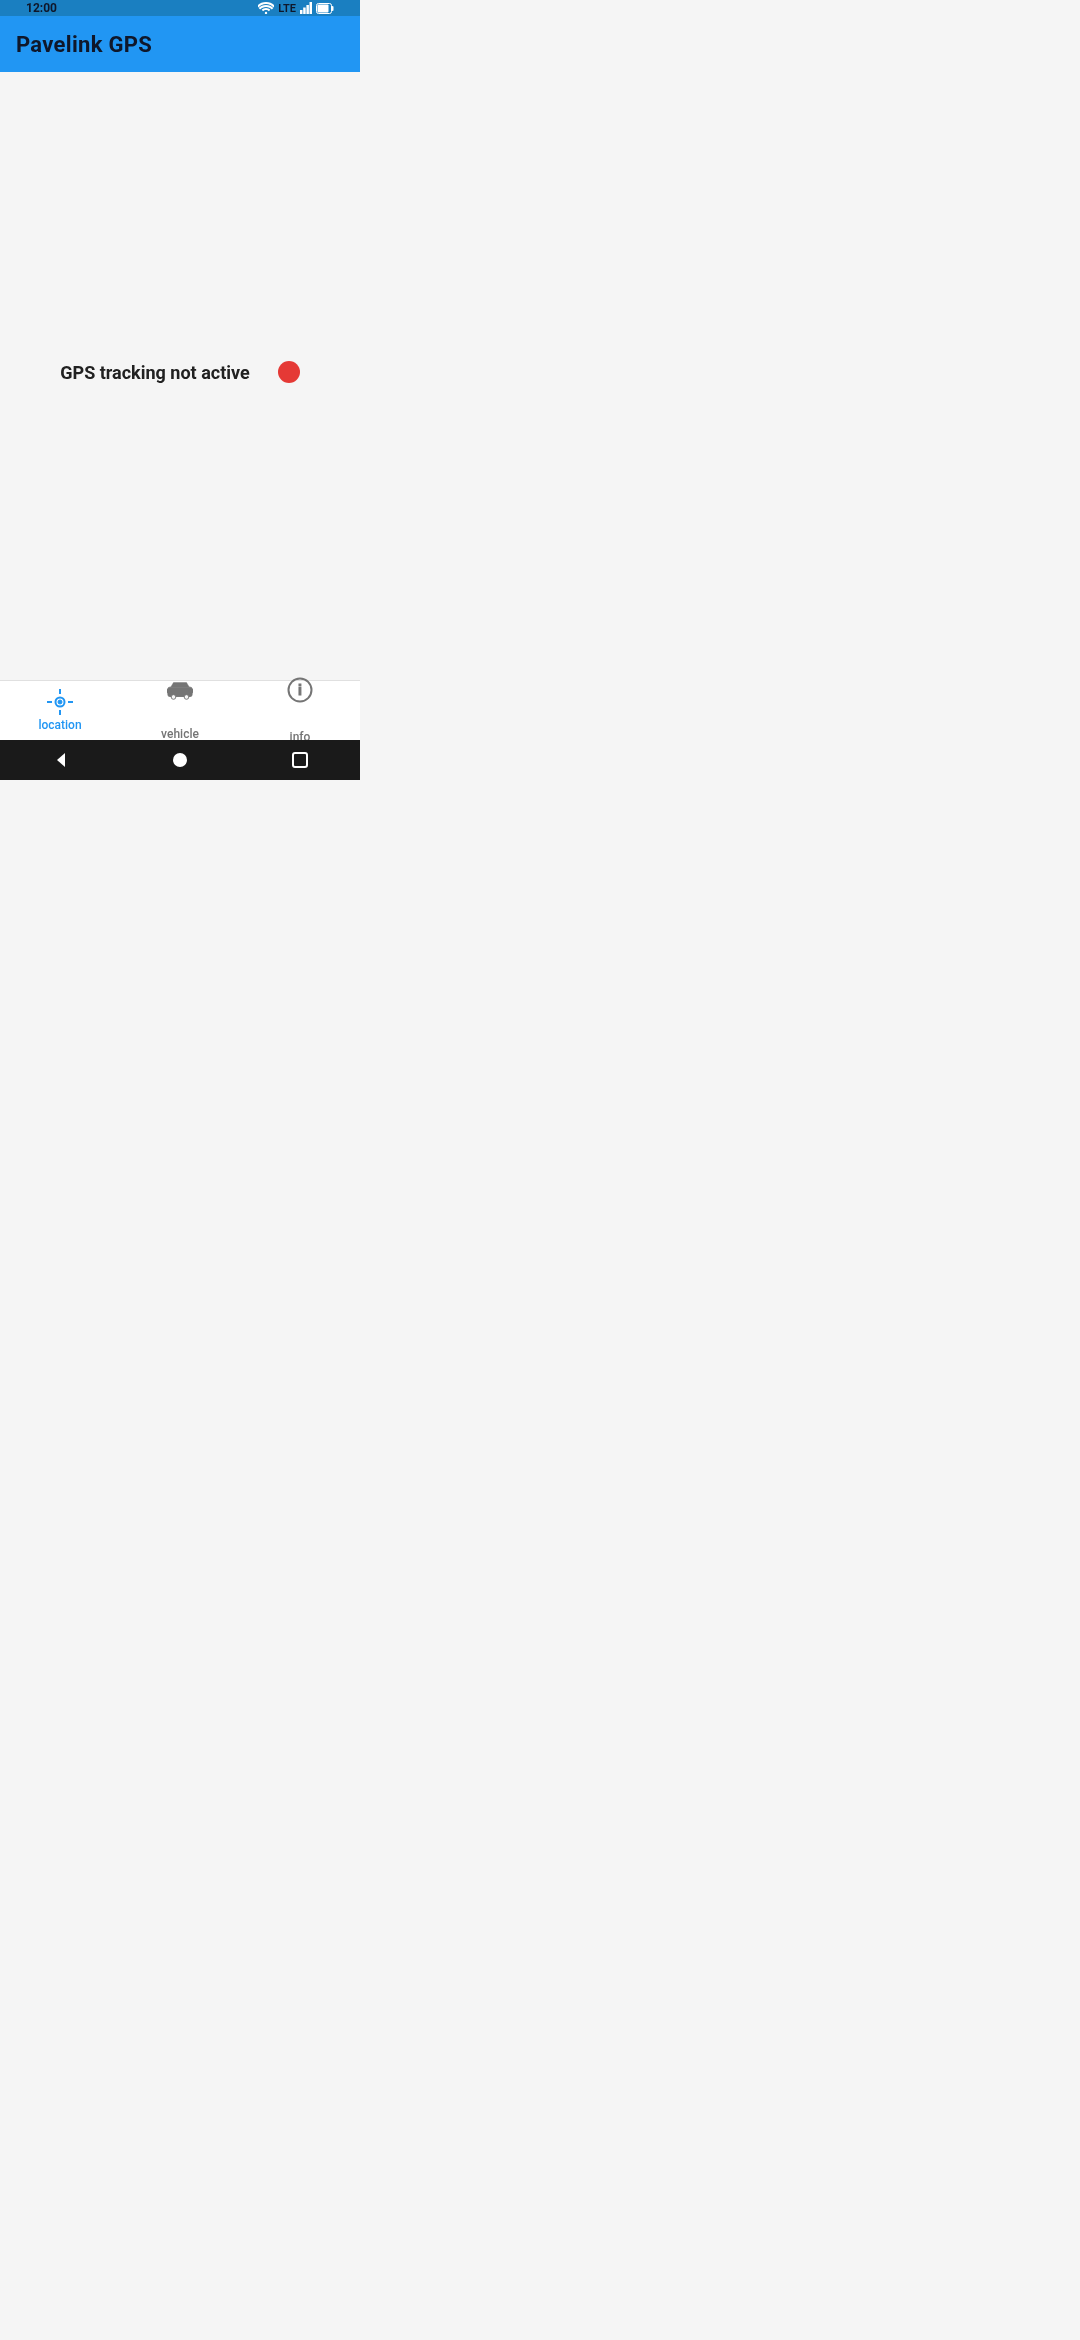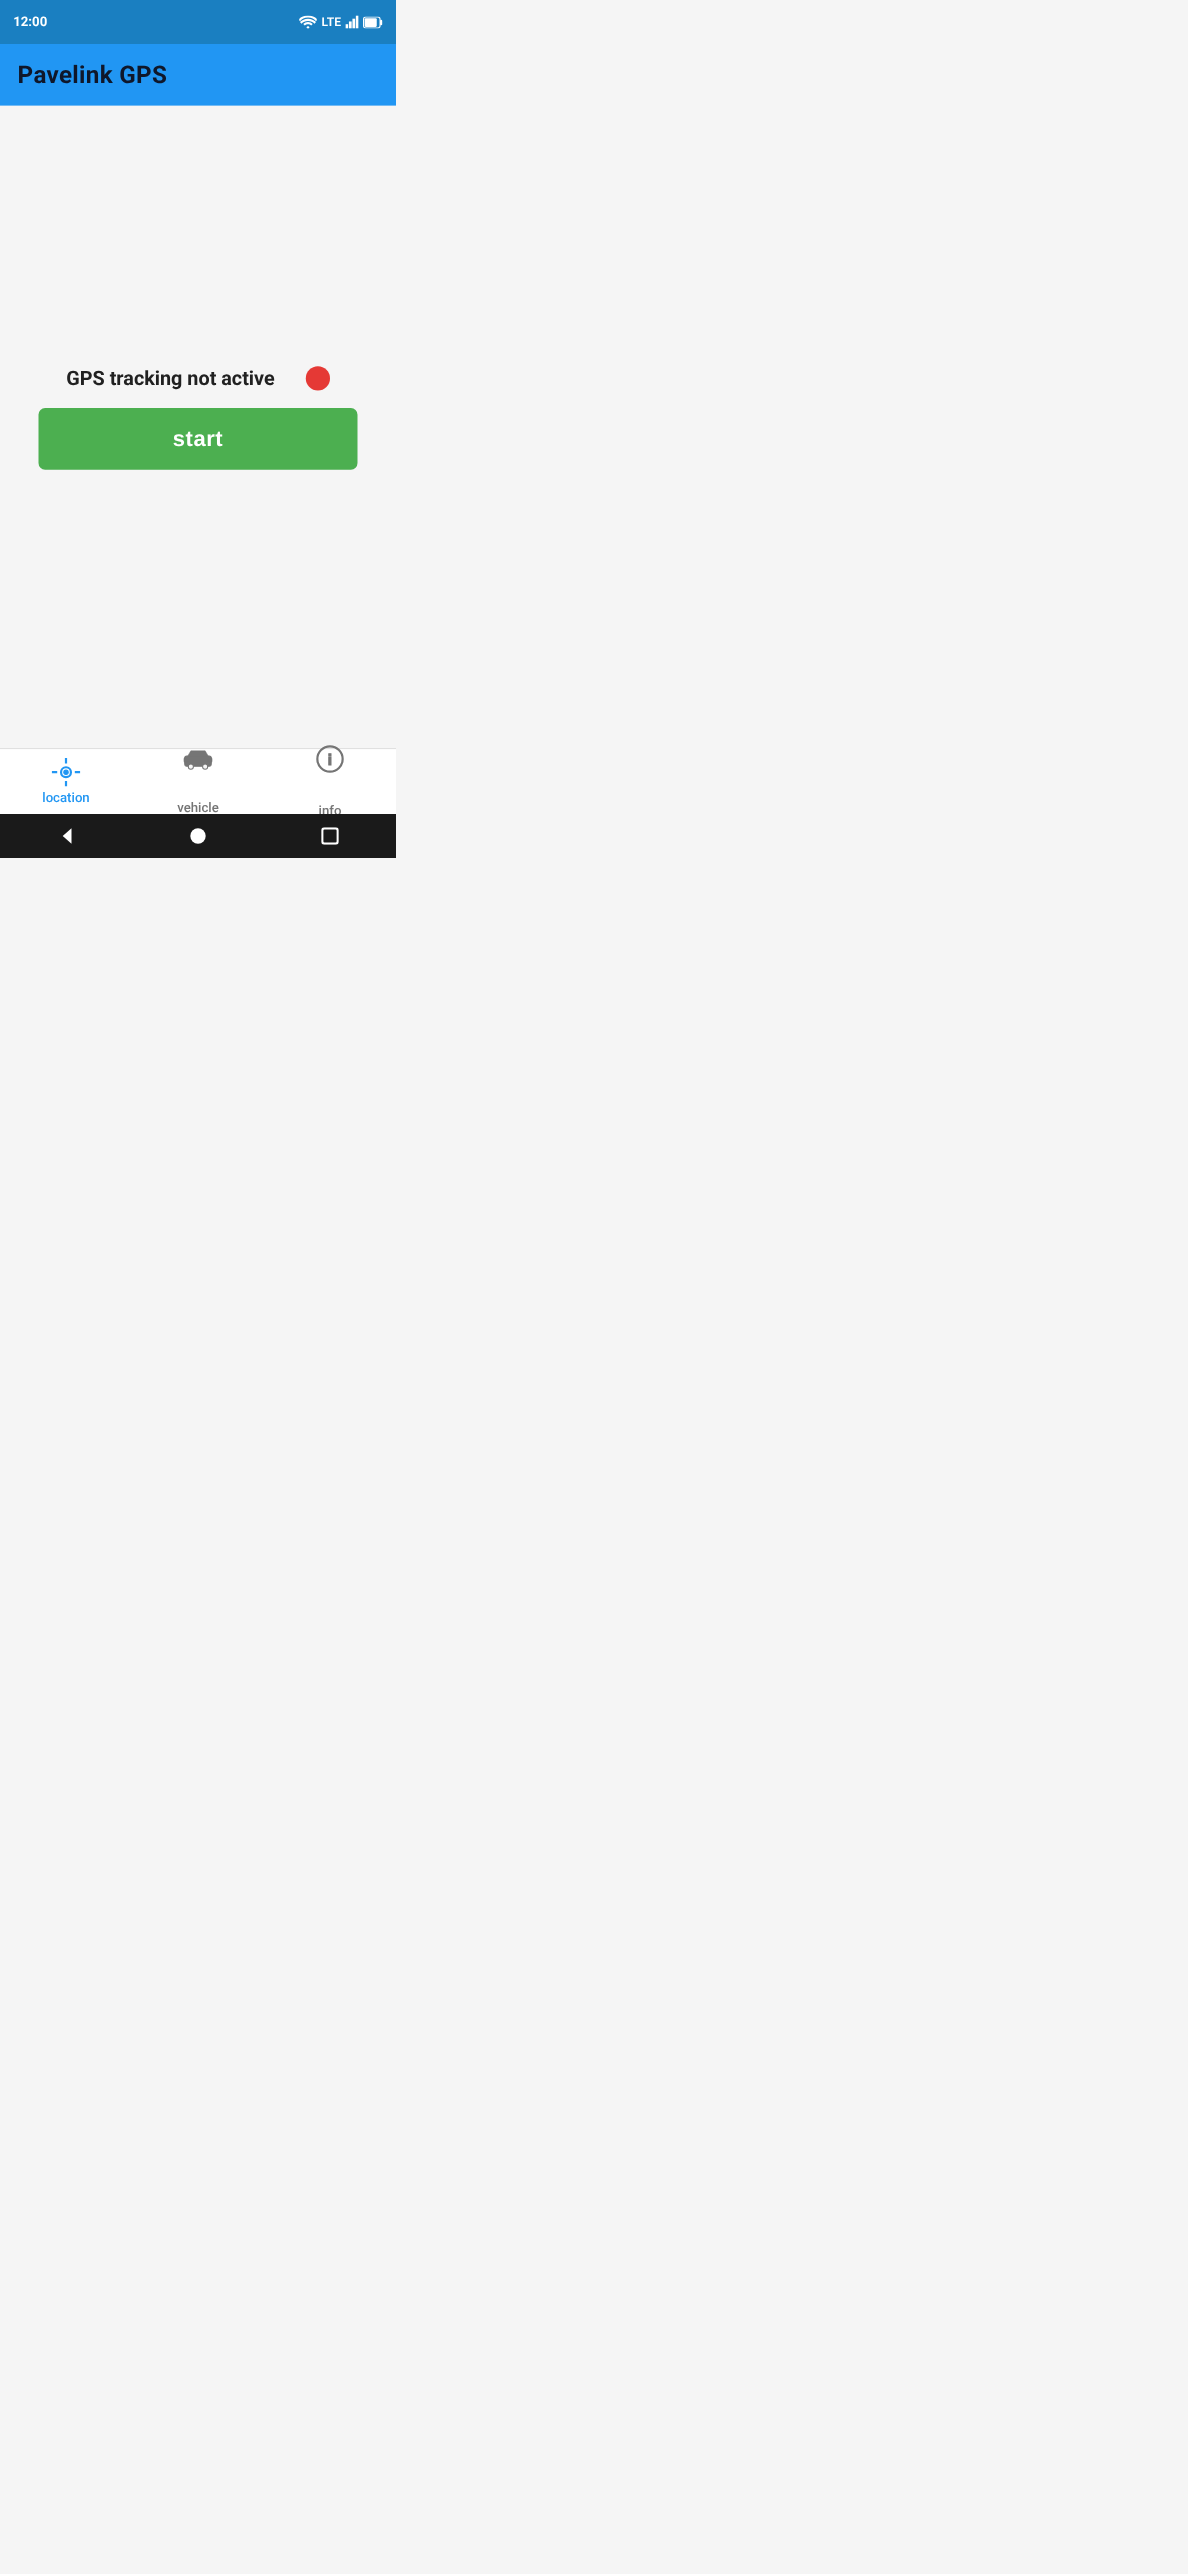--- a/index.html
+++ b/index.html
@@ -14,26 +14,26 @@
       height: 780px;
       font-family: 'Roboto', Arial, sans-serif;
       background: #f5f5f5;
       overflow: hidden;
       position: relative;
     }
 
     
     .status-bar {
       background: #1a7fc1;
-      height: 40px;
+      height: 16px;
       display: flex;
       align-items: center;
       justify-content: space-between;
-      padding: 0 12px;
-      color: #ffffff;
+      padding: 0 26px;
+      color: #0f172a;
       font-size: 12px;
       font-weight: 600;
     }
 
     .status-bar-left {
       font-size: 12px;
       font-weight: 700;
     }
 
     .status-bar-right {
@@ -254,21 +254,20 @@
 
 <div class="scroll-area">
   <div class="center-section">
 
     <div class="status-row">
       <span class="status-title">GPS tracking not active</span>
       <div class="red-dot"></div>
     </div>
 
 
-    <button class="start-button">start</button>
   </div>
 </div>
 
 <div class="bottom-nav">
 
   <div class="nav-item active">
     <div class="nav-icon">
       <svg width="26" height="26" viewBox="0 0 26 26" fill="none" xmlns="http://www.w3.org/2000/svg">
         <circle cx="13" cy="13" r="4.5" stroke="#2196f3" stroke-width="2" fill="none"></circle>
         <circle cx="13" cy="13" r="2" fill="#2196f3"></circle>

